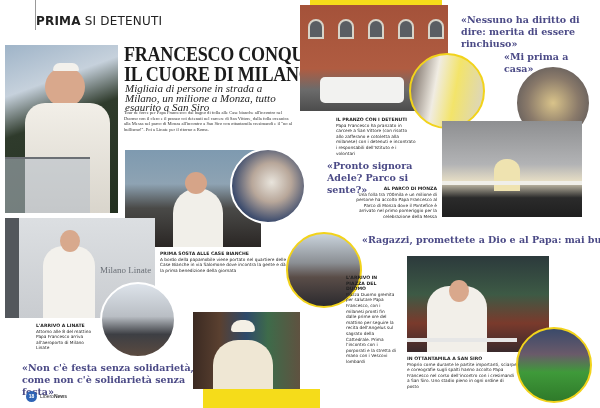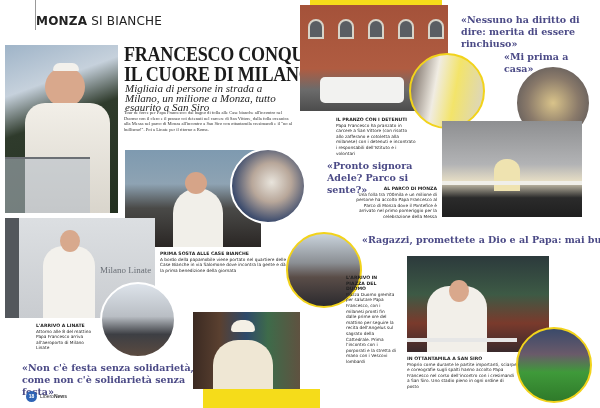--- a/index.html
+++ b/index.html
@@ -22,22 +22,22 @@
   .body { position:absolute; left:124px; top:110px; width:170px; font-family:"Liberation Serif", serif; font-size:4.6px; line-height:5.7px; color:#333; }
   .folio { position:absolute; left:26px; top:391px; width:11px; height:11px; border-radius:50%; background:#2f64b6; color:#fff; font-size:5px; font-weight:bold; text-align:center; line-height:11px; }
   .brand { position:absolute; left:40px; top:393px; font-size:5px; color:#333; }
   .brand b { font-weight:bold; }
 </style>
 </head>
 <body>
 
 <div class="vrule"></div>
 <div class="section">
-  <b>MONZA</b>
-  <span class="light">SI BIANCHE</span>
+  <b>PRIMA</b>
+  <span class="light">SI DETENUTI</span>
 </div>
 
 <div class="yellow" style="left:310px; top:0; width:132px; height:6px;"></div>
 <div class="yellow" style="left:203px; top:389px; width:117px; height:19px;"></div>
 
 <div class="photo" style="left:5px; top:45px; width:113px; height:168px; background:linear-gradient(160deg,#9fb4c8 0%,#c6d1dc 25%,#2f3b2c 45%,#233020 100%);">
   <div class="abs" style="left:40px; top:22px; width:40px; height:40px; border-radius:50%; background:#d9a88c;"></div>
   <div class="abs" style="left:48px; top:18px; width:26px; height:8px; border-radius:10px 10px 2px 2px; background:#f3f1ec;"></div>
   <div class="abs" style="left:20px; top:58px; width:85px; height:110px; background:linear-gradient(180deg,#f2efe8,#d9d5cc); border-radius:20px 20px 0 0;"></div>
   <div class="abs" style="left:0; top:112px; width:85px; height:56px; background:rgba(180,190,200,0.55); border-top:2px solid #6b6f74;"></div>

